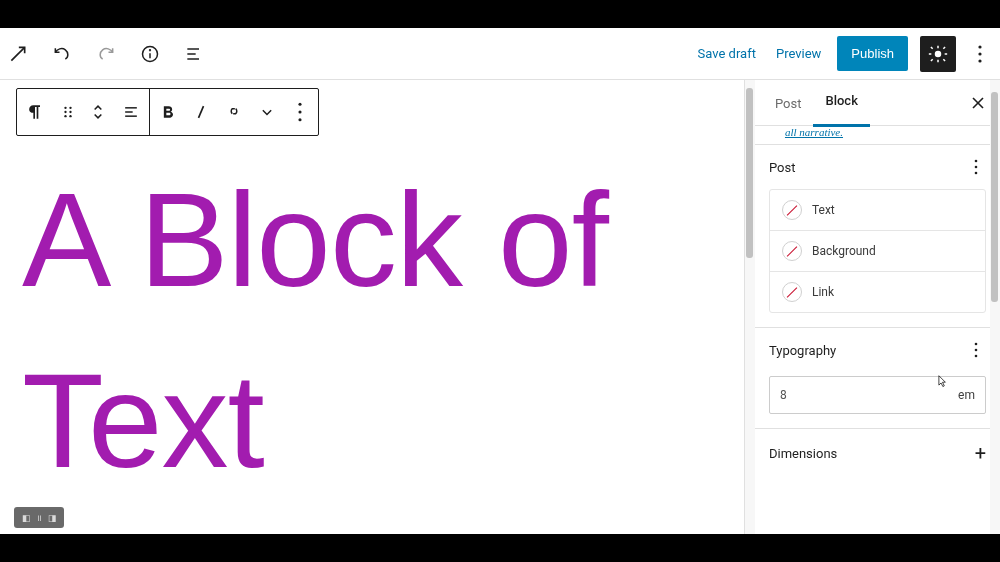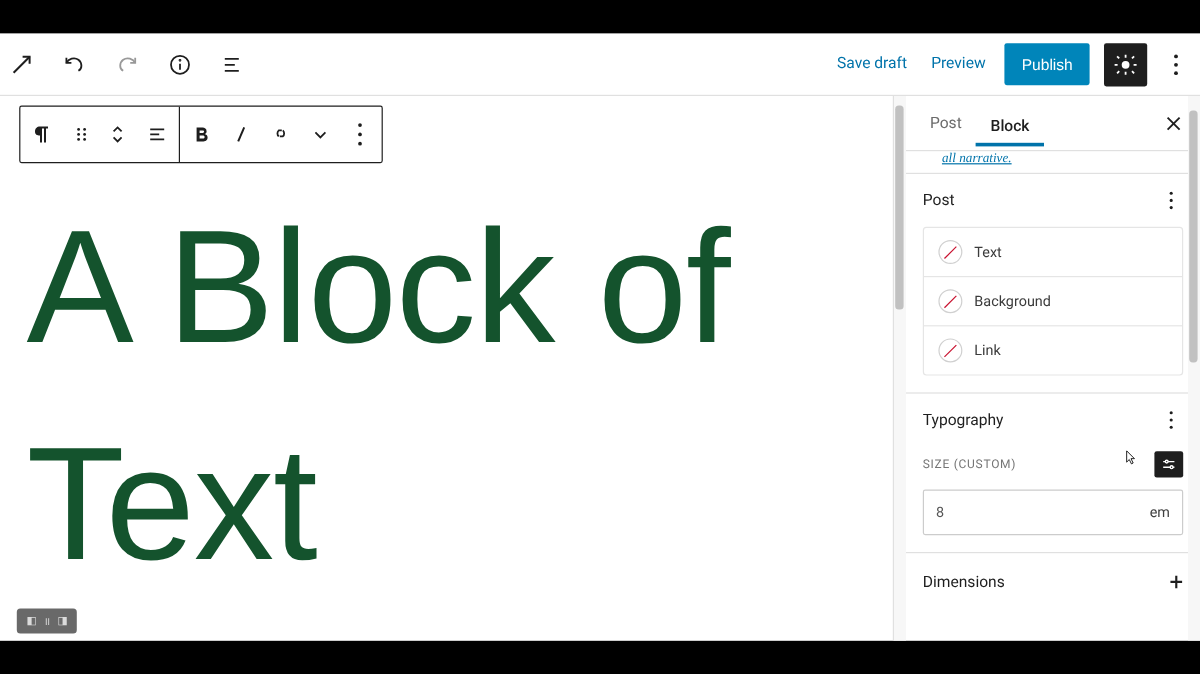--- a/index.html
+++ b/index.html
@@ -28,37 +28,37 @@
   
   .block-toolbar { position: absolute; top: 8px; left: 16px; height: 48px; border: 1px solid #1e1e1e; background: #fff; display: flex; align-items: stretch; border-radius: 2px; z-index: 5; }
   .bt-group { display: flex; align-items: center; }
   .bt-sep { width: 1px; background: #1e1e1e; }
   .bt-btn { width: 36px; height: 46px; display: flex; align-items: center; justify-content: center; cursor: pointer; }
   .bt-btn.tight { width: 30px; }
   .bt-btn svg { width: 20px; height: 20px; }
 
   
   .content { padding: 70px 22px 0 22px; }
-  .content-text { font-size: 134px; font-weight: 400; line-height: 1.35; color: #14532d; font-family: "Segoe UI", Arial, sans-serif; letter-spacing: -1px; }
+  .content-text { font-size: 134px; font-weight: 400; line-height: 1.35; color: #a21caf; font-family: "Segoe UI", Arial, sans-serif; letter-spacing: -1px; }
 
   
   .footer-pill { position: absolute; bottom: 6px; left: 14px; background: #2b2b2b; opacity: 0.7; color: #ccc; font-size: 9px; padding: 4px 8px; border-radius: 3px; display: flex; gap: 6px; align-items: center; }
   .footer-pill span { display: inline-flex; }
 
   
   .sidebar-wrap { width: 256px; border-left: 1px solid #e0e0e0; display: flex; position: relative; }
   .sidebar-scroll { width: 10px; background: #f7f7f7; position: relative; }
   .sidebar-thumb { position: absolute; left: 1px; width: 7px; background: #c1c1c1; border-radius: 3px; }
   .sidebar { width:246px; display: flex; flex-direction: column; font-size: 13px; color: #1e1e1e; overflow: hidden; position: relative; }
   .sidebar-scroll-right { position: absolute; right: 0; top: 0; width: 10px; height: 100%; background: #f7f7f7; }
   .sidebar-thumb-right { position: absolute; left: 1px; top: 12px; width: 7px; height: 210px; background: #c1c1c1; border-radius: 3px; }
 
   .tabs { display: flex; align-items: center; height: 46px; border-bottom: 1px solid #e0e0e0; padding: 0 8px; }
   .tab { padding: 14px 12px 12px 12px; cursor: pointer; color: #6b6b6b; font-size: 13px; }
-  .tab.active { color: #1e1e1e; font-weight: 500; border-bottom: 3px solid #0073aa; padding-bottom: 6px; }
+  .tab.active { color: #1e1e1e; font-weight: 500; border-bottom: 3px solid #0073aa; padding-bottom: 16px; }
   .tab-close { margin-left: auto; width: 28px; height: 28px; display: flex; align-items: center; justify-content: center; cursor: pointer; }
 
   .scroll-hint { font-size: 11px; color: #0073aa; text-decoration: underline; margin: 0 16px 6px 30px; font-family: Georgia, serif; font-style: italic; }
 
   .panel { }
   .panel-head { display: flex; align-items: center; padding: 14px 14px; font-size: 13px; cursor: pointer; }
   .panel-head .pkebab { margin-left: auto; cursor: pointer; width: 20px; display: flex; justify-content: center; }
   .panel-head .pplus { margin-left: auto; font-size: 20px; line-height: 1; }
   .panel-head .pchev { margin-left: auto; }
 
@@ -269,31 +269,20 @@
           <div class="panel-head">
             <span>Typography</span>
             <span class="pkebab">
               <svg width="4" height="16" viewBox="0 0 4 16">
                   <circle cx="2" cy="2" r="1.3" fill="#1e1e1e"></circle>
                   <circle cx="2" cy="8" r="1.3" fill="#1e1e1e"></circle>
                   <circle cx="2" cy="14" r="1.3" fill="#1e1e1e"></circle>
                 </svg>
             </span>
           </div>
-          <div class="size-label">
-            <span>Size (custom)</span>
-            <span class="size-toggle">
-              <svg viewBox="0 0 24 24" fill="none" stroke="#fff" stroke-width="2">
-                  <line x1="4" y1="8" x2="20" y2="8"></line>
-                  <circle cx="9" cy="8" r="2" fill="#1e1e1e"></circle>
-                  <line x1="4" y1="16" x2="20" y2="16"></line>
-                  <circle cx="16" cy="16" r="2" fill="#1e1e1e"></circle>
-                </svg>
-            </span>
-          </div>
           <div class="size-field">
             <span>8</span>
             <span class="size-unit">em</span>
           </div>
         </div>
 
         <div class="panel panel-divider">
           <div class="panel-head">
             <span>Dimensions</span>
             <span class="pplus">+</span>

